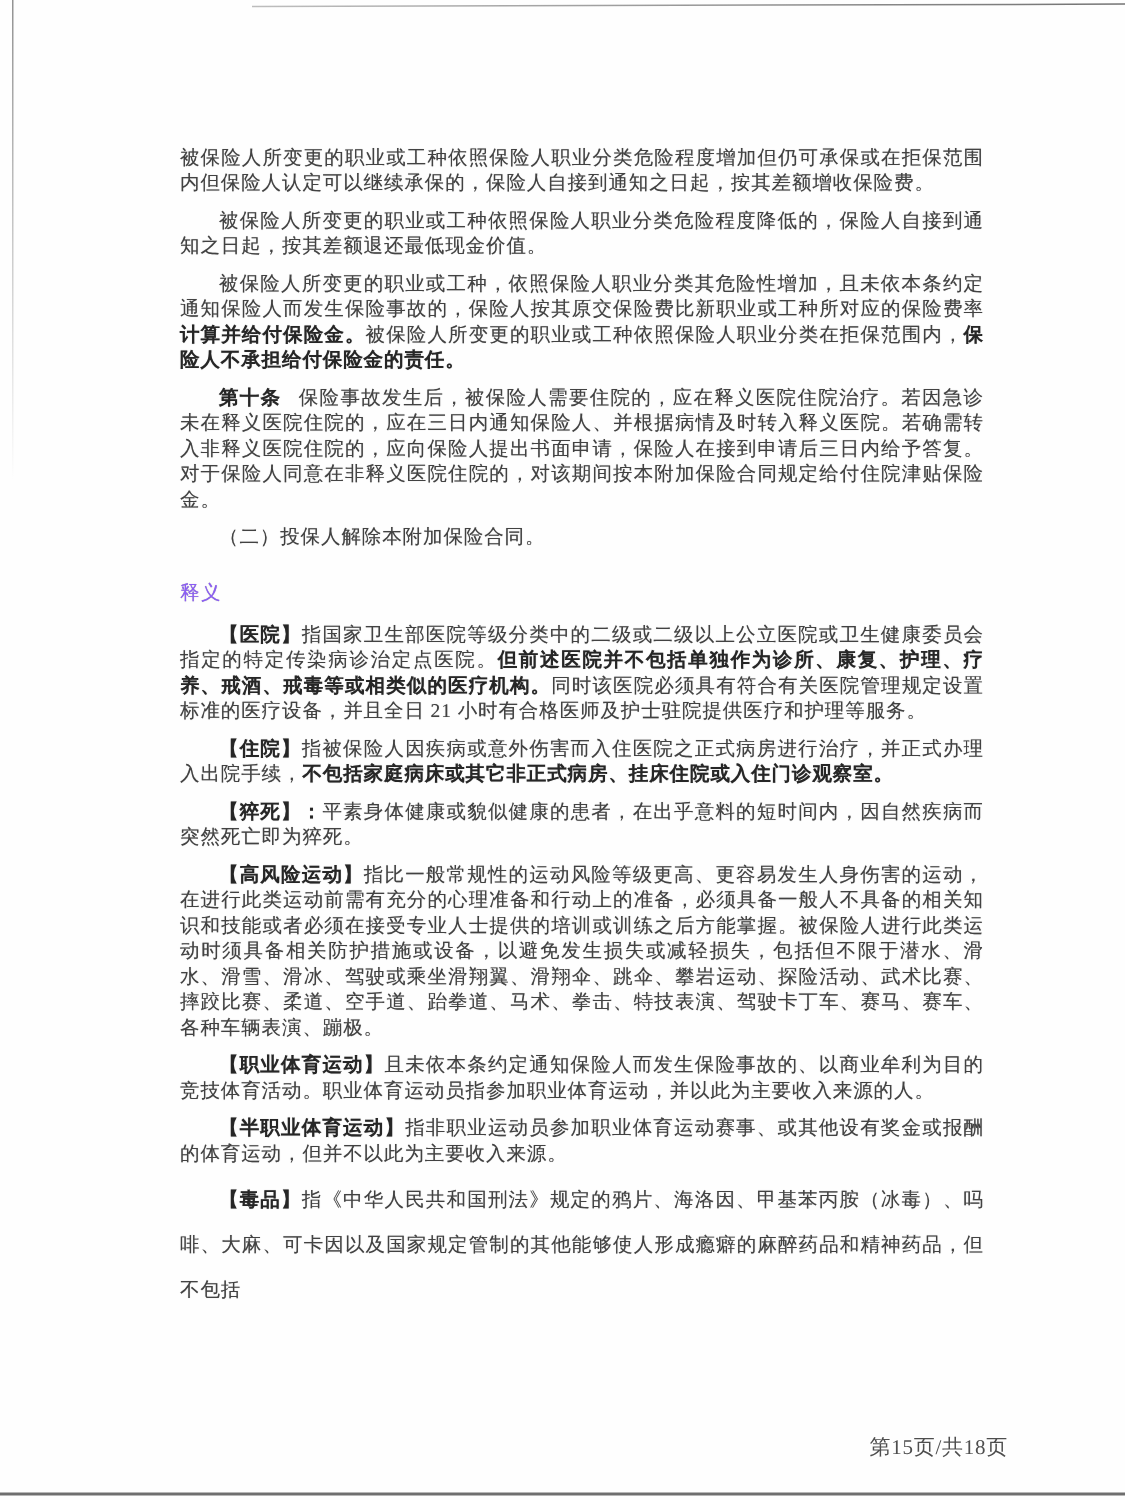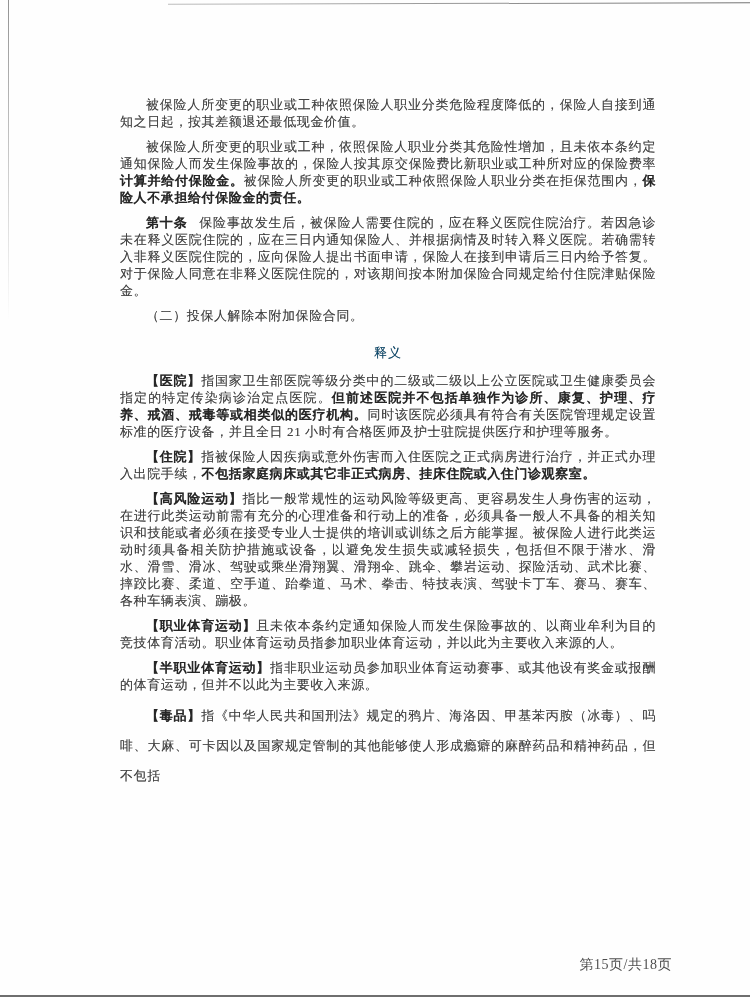--- a/index.html
+++ b/index.html
@@ -59,22 +59,22 @@
   .def-label {
     font-weight: bold;
     color: #262626;
   }
   .section-heading {
     margin: 20px 0 11px 0;
     font-size: 13px;
     line-height: 17px;
     font-weight: normal;
     letter-spacing: 1px;
-    text-align: center;
-    color: #0c4a6e;
+    text-align: left;
+    color: #8b5cf6;
     text-shadow: 0 0 0.5px rgba(40,40,40,0.45);
   }
   .para.wide-leading {
     line-height: 30px;
     margin-top: 2px;
   }
   .footer {
     position: absolute;
     top: 956px;
     right: 78px;
@@ -87,38 +87,40 @@
 <body>
 
 <div class="page">
 
   <div class="artifact top-line"></div>
   <div class="artifact left-line"></div>
   <div class="artifact bottom-line"></div>
 
   <div class="content">
 
+    <p class="para no-indent"><span>被保险人所变更的职业或工种依照保险人职业分类危险程度增加但仍可承保或在拒保范围内但保险人认定可以继续承保的，保险人自接到通知之日起，按其差额增收保险费。</span></p>
 
     <p class="para"><span>被保险人所变更的职业或工种依照保险人职业分类危险程度降低的，保险人自接到通知之日起，按其差额退还最低现金价值。</span></p>
 
     <p class="para"><span>被保险人所变更的职业或工种，依照保险人职业分类其危险性增加，且未依本条约定通知保险人而发生保险事故的，保险人按其原交保险费比新职业或工种所对应的保险费率</span><span class="bold">计算并给付保险金。</span><span>被保险人所变更的职业或工种依照保险人职业分类在拒保范围内，</span><span class="bold">保险人不承担给付保险金的责任。</span></p>
 
     <p class="para"><span class="art-label">第十条</span><span>保险事故发生后，被保险人需要住院的，应在释义医院住院治疗。若因急诊未在释义医院住院的，应在三日内通知保险人、并根据病情及时转入释义医院。若确需转入非释义医院住院的，应向保险人提出书面申请，保险人在接到申请后三日内给予答复。对于保险人同意在非释义医院住院的，对该期间按本附加保险合同规定给付住院津贴保险金。</span></p>
 
 
 
     <p class="para"><span>（二）投保人解除本附加保险合同。</span></p>
 
     <h3 class="section-heading">释义</h3>
 
 
     <p class="para"><span class="def-label">【医院】</span><span>指国家卫生部医院等级分类中的二级或二级以上公立医院或卫生健康委员会指定的特定传染病诊治定点医院。</span><span class="bold">但前述医院并不包括单独作为诊所、康复、护理、疗养、戒酒、戒毒等或相类似的医疗机构。</span><span>同时该医院必须具有符合有关医院管理规定设置标准的医疗设备，并且全日 21 小时有合格医师及护士驻院提供医疗和护理等服务。</span></p>
 
     <p class="para"><span class="def-label">【住院】</span><span>指被保险人因疾病或意外伤害而入住医院之正式病房进行治疗，并正式办理入出院手续，</span><span class="bold">不包括家庭病床或其它非正式病房、挂床住院或入住门诊观察室。</span></p>
 
+    <p class="para"><span class="def-label">【猝死】：</span><span>平素身体健康或貌似健康的患者，在出乎意料的短时间内，因自然疾病而突然死亡即为猝死。</span></p>
 
     <p class="para"><span class="def-label">【高风险运动】</span><span>指比一般常规性的运动风险等级更高、更容易发生人身伤害的运动，在进行此类运动前需有充分的心理准备和行动上的准备，必须具备一般人不具备的相关知识和技能或者必须在接受专业人士提供的培训或训练之后方能掌握。被保险人进行此类运动时须具备相关防护措施或设备，以避免发生损失或减轻损失，包括但不限于潜水、滑水、滑雪、滑冰、驾驶或乘坐滑翔翼、滑翔伞、跳伞、攀岩运动、探险活动、武术比赛、摔跤比赛、柔道、空手道、跆拳道、马术、拳击、特技表演、驾驶卡丁车、赛马、赛车、各种车辆表演、蹦极。</span></p>
 
     <p class="para"><span class="def-label">【职业体育运动】</span><span>且未依本条约定通知保险人而发生保险事故的、以商业牟利为目的竞技体育活动。职业体育运动员指参加职业体育运动，并以此为主要收入来源的人。</span></p>
 
     <p class="para"><span class="def-label">【半职业体育运动】</span><span>指非职业运动员参加职业体育运动赛事、或其他设有奖金或报酬的体育运动，但并不以此为主要收入来源。</span></p>
 
 
     <p class="para wide-leading"><span class="def-label">【毒品】</span><span>指《中华人民共和国刑法》规定的鸦片、海洛因、甲基苯丙胺（冰毒）、吗啡、大麻、可卡因以及国家规定管制的其他能够使人形成瘾癖的麻醉药品和精神药品，但不包括</span></p>
 

